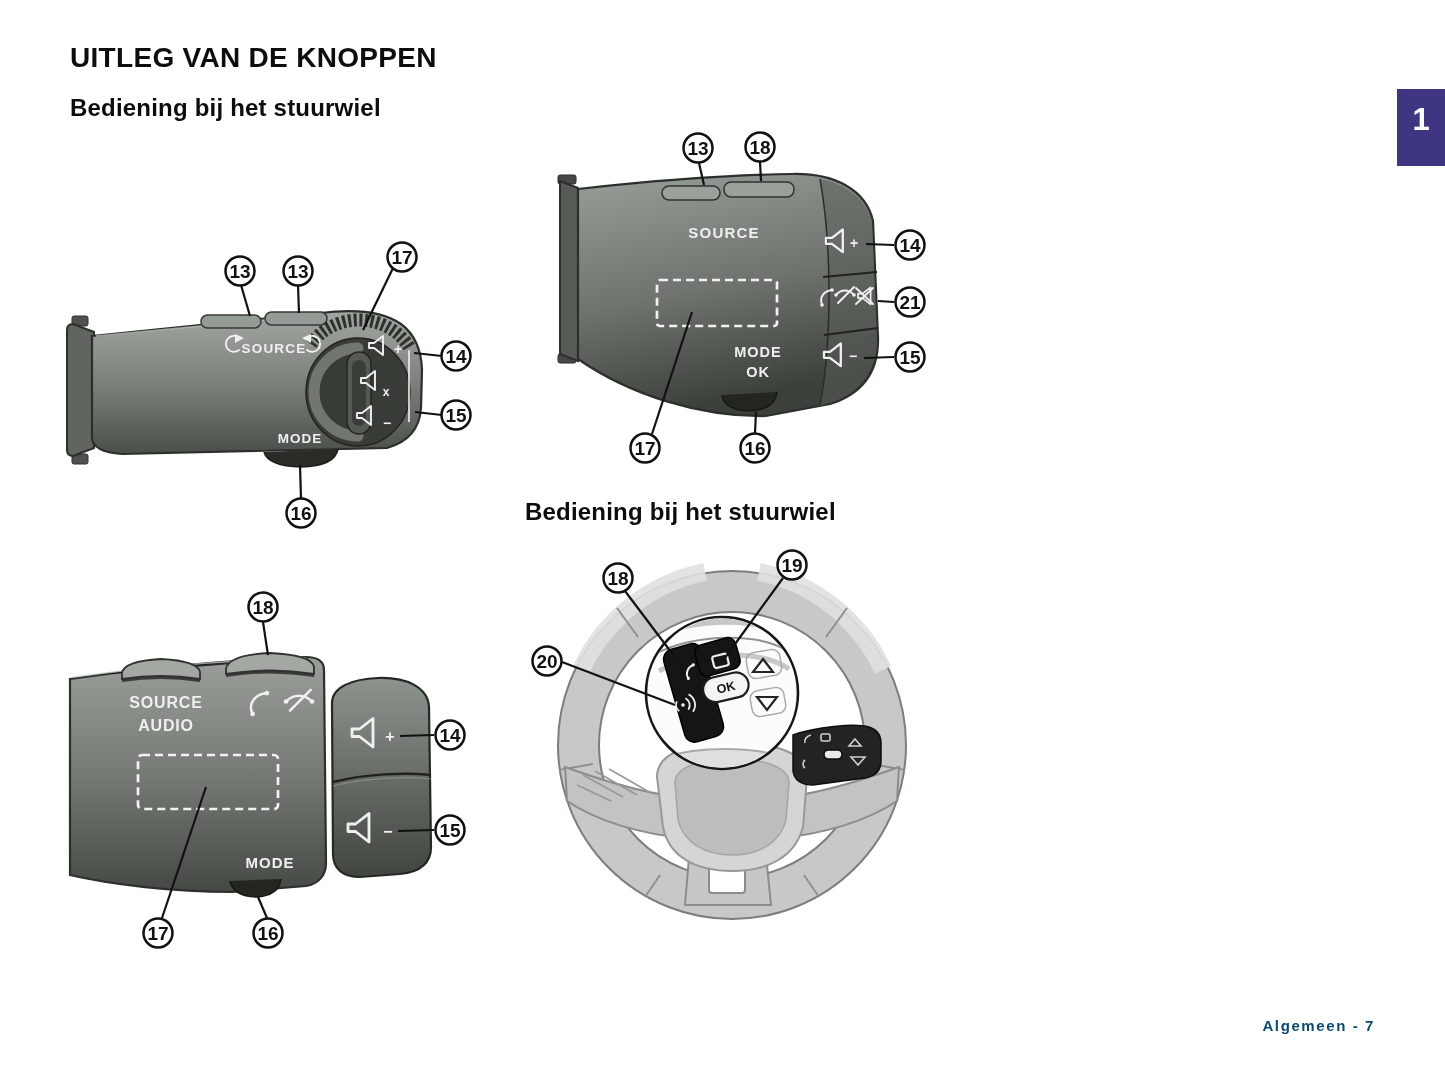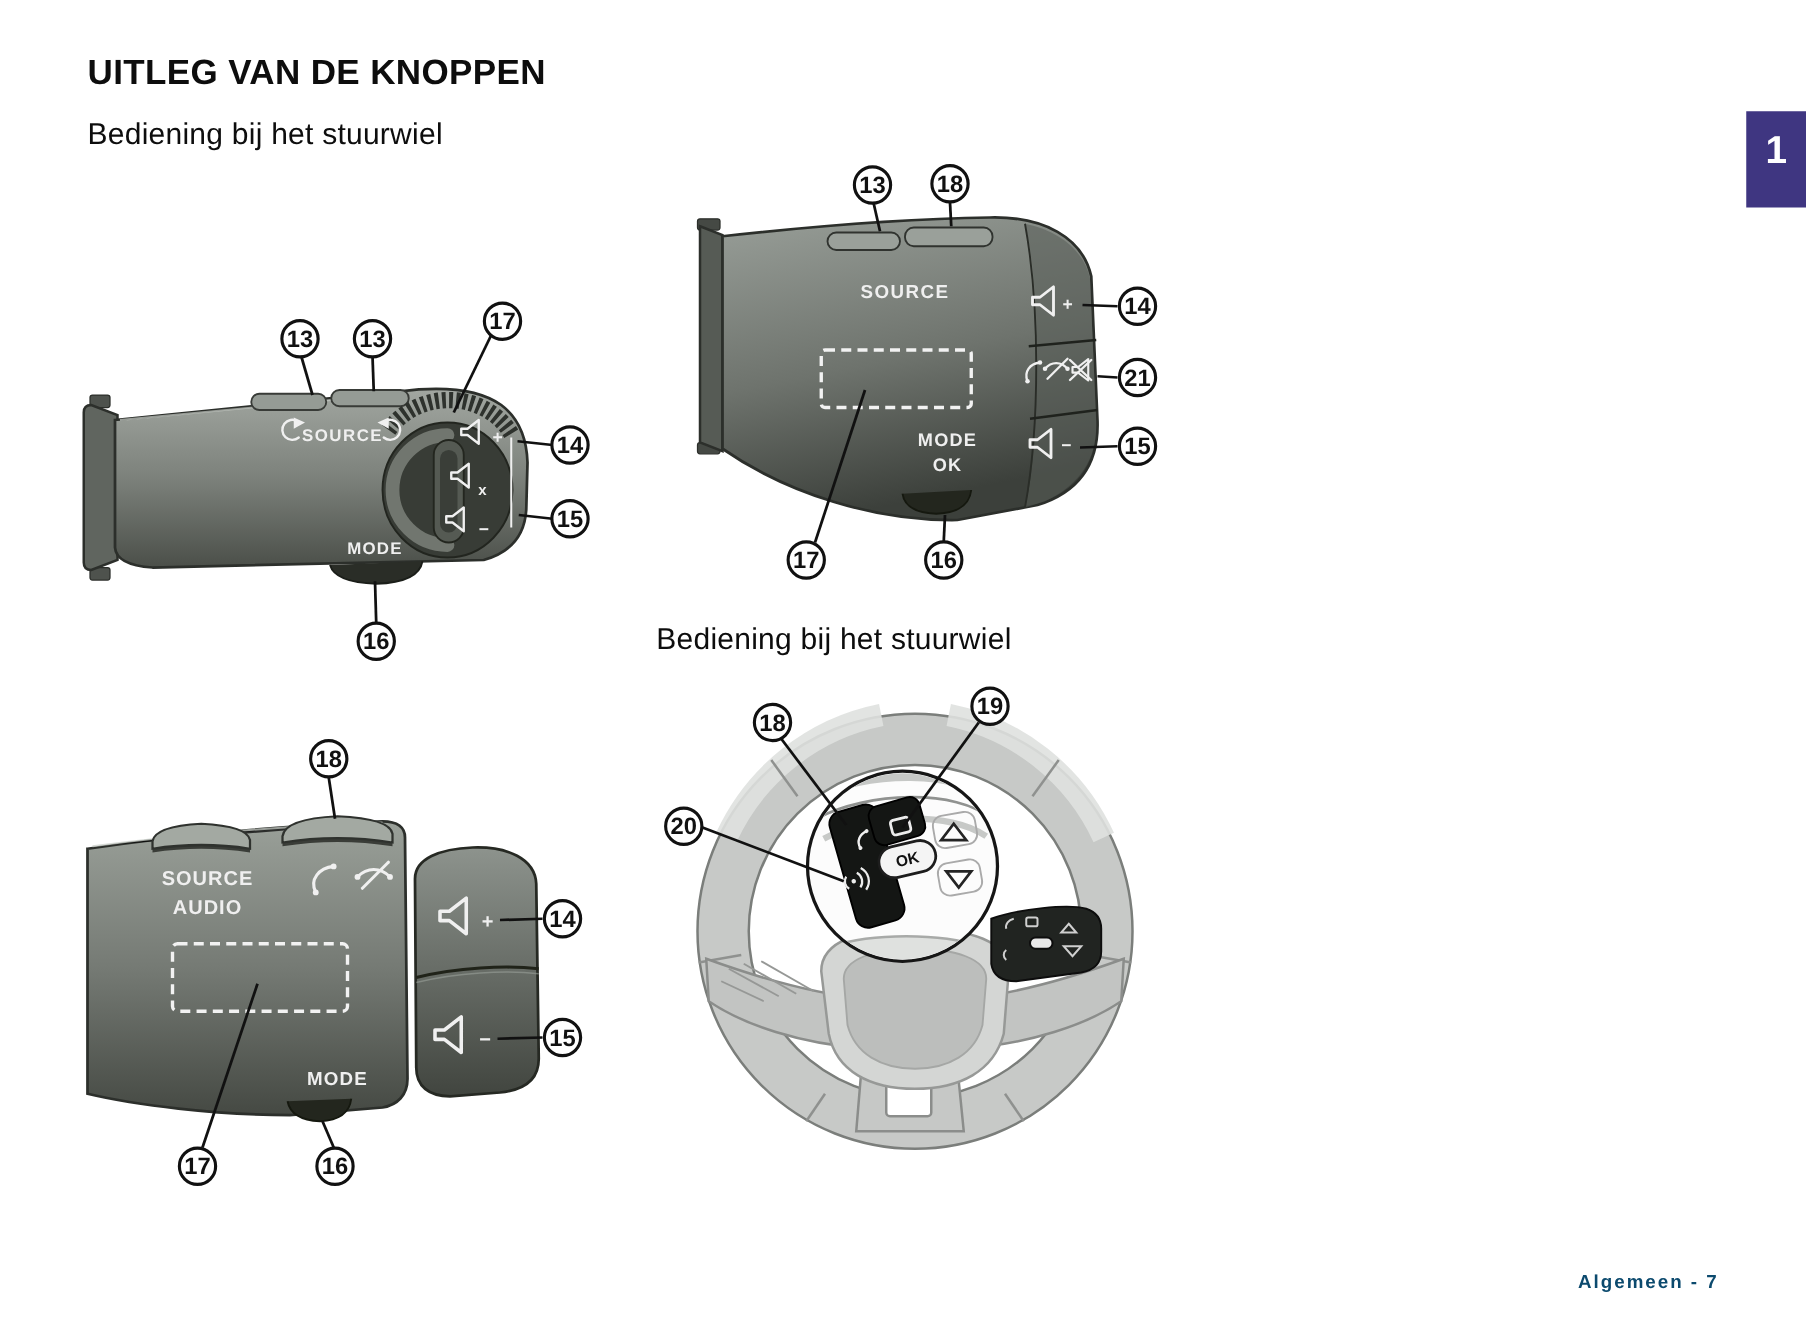--- a/index.html
+++ b/index.html
@@ -2,21 +2,21 @@
 <html><head>
 <meta charset="utf-8">
 <style>
   * { margin:0; padding:0; box-sizing:border-box; }
   html,body { background:#ffffff; }
   .page {
     position:relative; width:1445px; height:1070px; background:#fff;
     font-family:"Liberation Sans", sans-serif; overflow:hidden; color:#0d0d0d;
   }
   .title { position:absolute; left:70px; top:42px; font-size:28px; font-weight:700; letter-spacing:.3px;text-align:right; }
-  .h2 { position:absolute; font-size:24px; font-weight:400; letter-spacing:.2px; }
+  .h2 { position:absolute; font-size:24px; font-weight:700; letter-spacing:.2px; }
   #h2a { left:70px; top:94px; }
   #h2b { left:525px; top:498px; }
   .chapter-tab {
     position:absolute; left:1397px; top:89px; width:48px; height:77px;
     color:#fff; font-size:31px; font-weight:700; text-align:center; line-height:62px;
   }
   .footer { position:absolute; top:1017px; right:70px; font-size:15px; font-weight:700; letter-spacing:1.6px; color:#0c4a6e; }
   svg { position:absolute; }
   .callout circle { fill:#fff; stroke:#111; stroke-width:2.5; }
   .callout text { font-size:19px; font-weight:700; fill:#111; text-anchor:middle; font-family:"Liberation Sans",sans-serif; }

